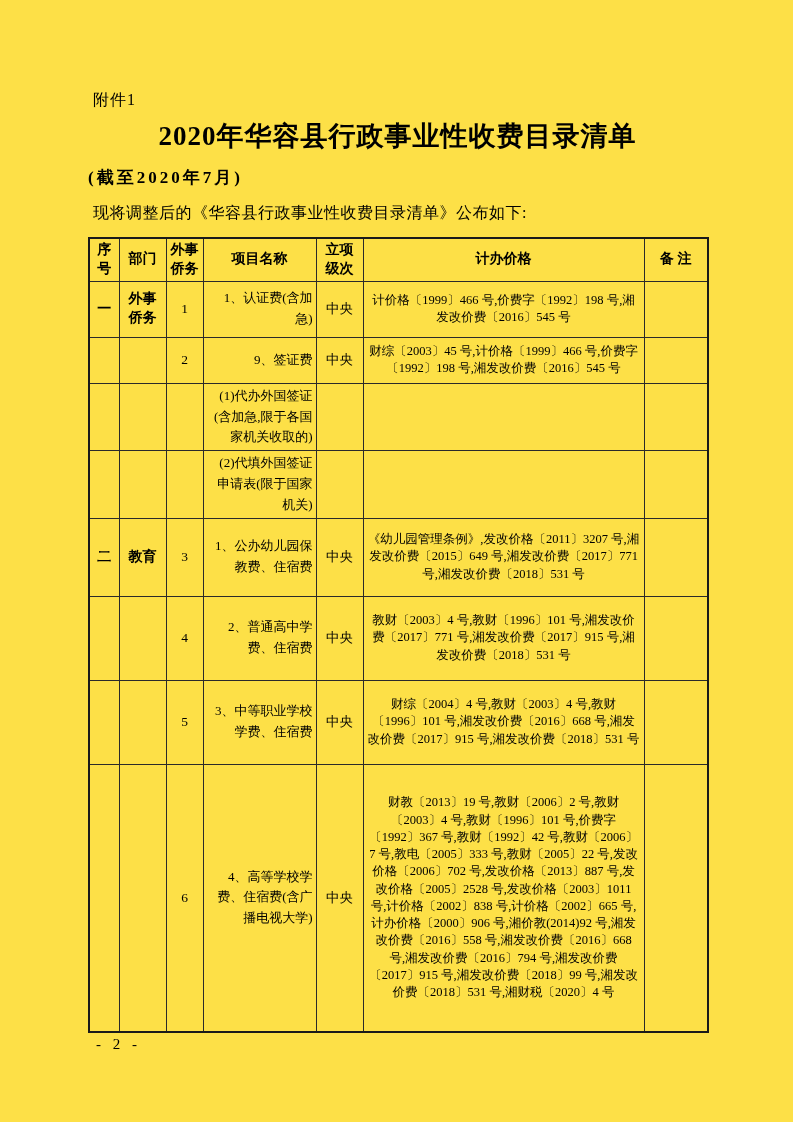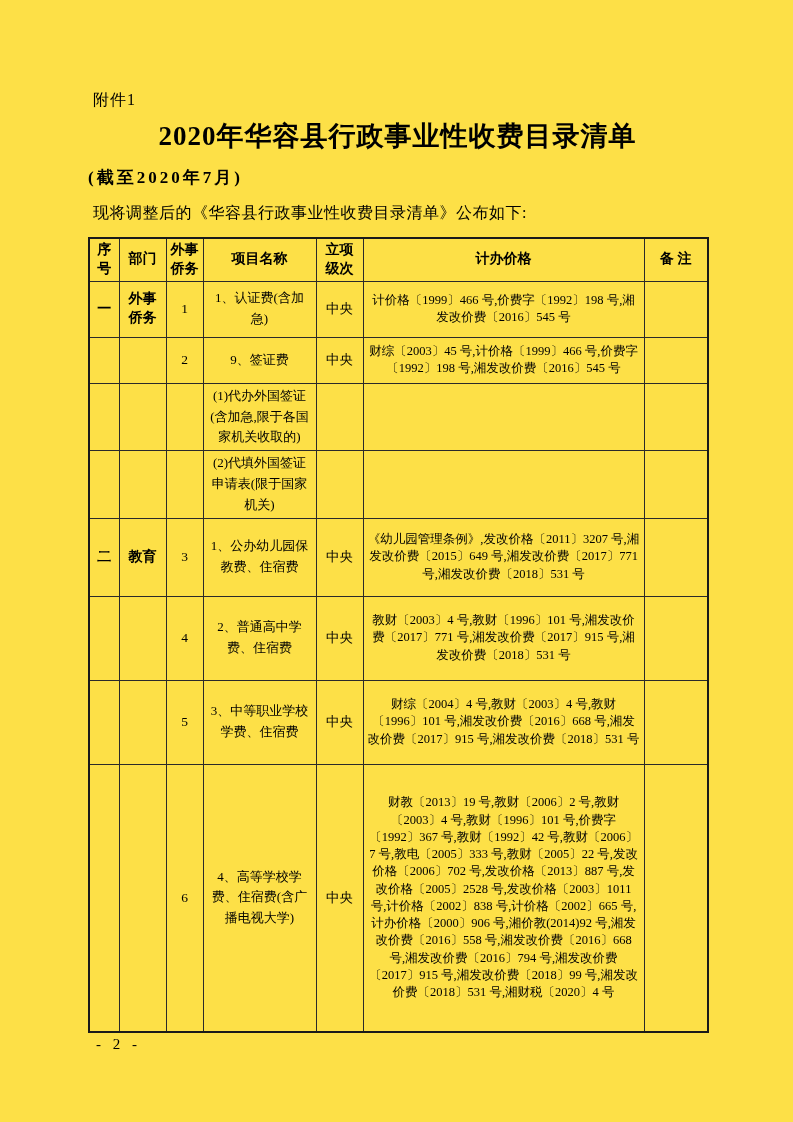--- a/index.html
+++ b/index.html
@@ -80,21 +80,21 @@
     text-align: center;
     font-weight: bold;
     font-size: 14px;
     line-height: 1.35;
   }
   .c-no, .c-level {
     text-align: center;
     font-size: 13.5px;
   }
   .c-name {
-    text-align: center;
+    text-align: right;
     font-size: 13px;
     line-height: 1.6;
     padding: 4px 5px;
   }
   .c-policy {
     text-align: center;
     font-size: 12.5px;
     line-height: 1.38;
     padding: 4px 6px;
   }

